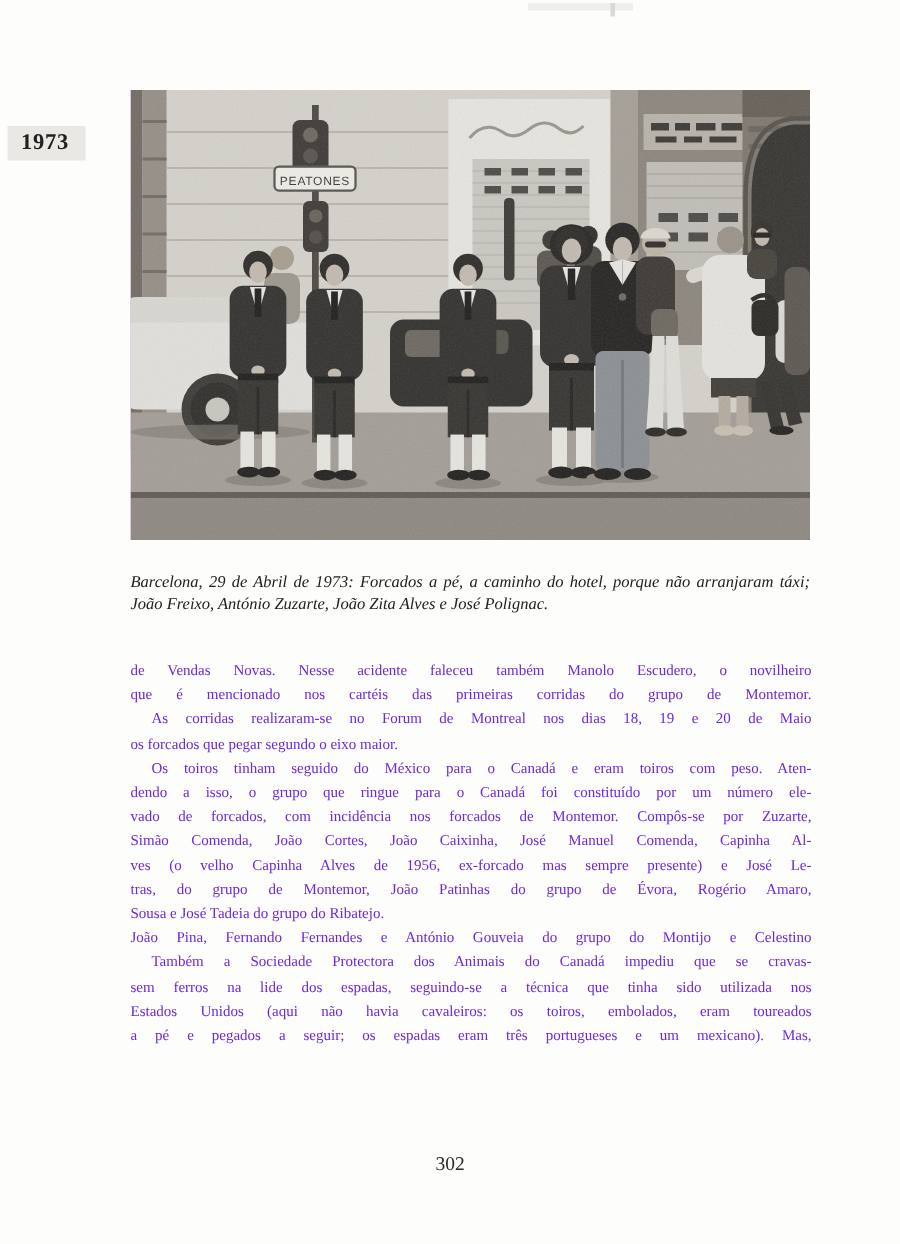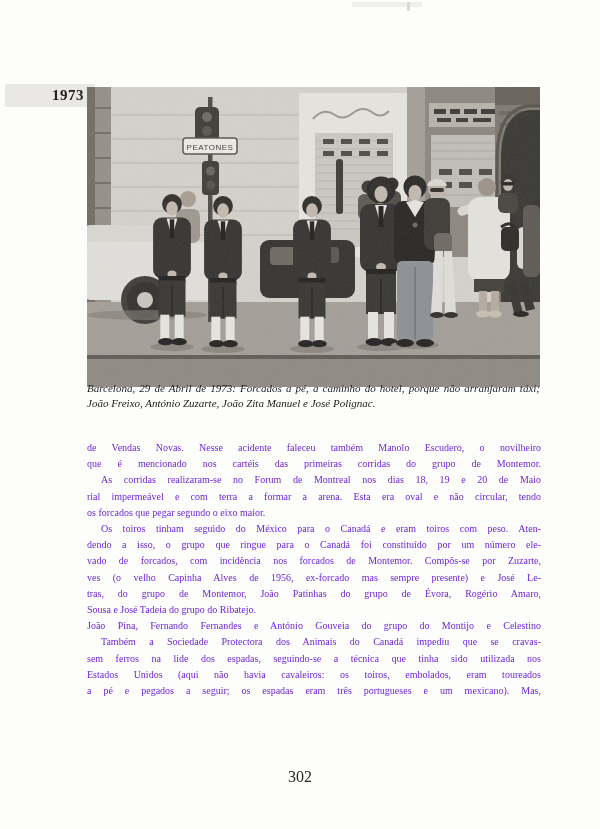--- a/index.html
+++ b/index.html
@@ -7,47 +7,47 @@
     width:600px;height:829px;position:relative;
     background:#fdfdfc;overflow:hidden;
     font-family:"Liberation Serif","DejaVu Serif",serif;
     color:#1c1b19;
   }
   .artifact-top{position:absolute;left:352px;top:2px;width:70px;height:5px;background:#efefed;}
   .artifact-tick{position:absolute;left:407px;top:2px;width:3px;height:9px;background:#d9d9d6;}
 
   .year-band{
     position:absolute;left:5px;top:84px;width:52px;height:23px;
-    background:#e9e8e4;display:flex;align-items:center;padding-left:38px;
+    background:#e9e8e4;display:flex;align-items:center;
   }
   .year-band span{
     font-weight:bold;font-size:15px;letter-spacing:.5px;padding-left:9px;color:#21201e;
   }
 
   .photo{
-    position:absolute;left:87px;top:87px;width:453px;height:300px;
+    position:absolute;left:87px;top:60px;width:453px;height:300px;
     background:#f0abfc;overflow:hidden;
   }
   .photo svg{display:block;filter:contrast(.96) brightness(1.01);}
 
   .caption{
     position:absolute;left:87px;top:381px;width:453px;
     font-style:italic;font-size:11px;line-height:14.5px;color:#22211f;
   }
   .body-text{
     position:absolute;left:87px;top:440px;width:454px;
     font-size:10px;line-height:16.2px;color:#6d28d9;
   }
   .tline{text-align:justify;text-align-last:justify;}
   .tline.end{text-align-last:left;}
   .tline.ind{text-indent:14px;}
 
   .page-number{
     position:absolute;left:0;top:768px;width:600px;text-align:center;
-    font-size:16px;color:#2a2927;
+    font-size:13px;color:#2a2927;
   }
 </style>
 </head>
 <body>
 
 <div class="artifact-top"></div>
 <div class="artifact-tick"></div>
 
 <div class="year-band">
   <span>1973</span>
@@ -278,32 +278,32 @@
       <polygon points="432,195 440,195 448,222 439,224" fill="#33302c"></polygon>
       <ellipse cx="434" cy="227" rx="8" ry="3" fill="#22201e"></ellipse>
     </g>
 
     <rect x="0" y="0" width="453" height="300" filter="url(#grain)" opacity="0.13"></rect>
   </svg>
 </div>
 
 <div class="caption">
     <div class="tline">Barcelona, 29 de Abril de 1973: Forcados a pé, a caminho do hotel, porque não arranjaram táxi;</div>
-    <div class="tline end">João Freixo, António Zuzarte, João Zita Manuel e José Polignac.</div>
+    <div class="tline end">João Freixo, António Zuzarte, João Zita Alves e José Polignac.</div>
   </div>
 
 <div class="body-text">
     <div class="tline">de Vendas Novas. Nesse acidente faleceu também Manolo Escudero, o novilheiro</div>
     <div class="tline">que é mencionado nos cartéis das primeiras corridas do grupo de Montemor.</div>
     <div class="tline ind">As corridas realizaram-se no Forum de Montreal nos dias 18, 19 e 20 de Maio</div>
-    <div class="tline">rial impermeável e com terra a formar a arena. Esta era oval e não circular, tendo</div>
     <div class="tline end">os forcados que pegar segundo o eixo maior.</div>
     <div class="tline ind">Os toiros tinham seguido do México para o Canadá e eram toiros com peso. Aten-</div>
     <div class="tline">dendo a isso, o grupo que ringue para o Canadá foi constituído por um número ele-</div>
     <div class="tline">vado de forcados, com incidência nos forcados de Montemor. Compôs-se por Zuzarte,</div>
+    <div class="tline">Simão Comenda, João Cortes, João Caixinha, José Manuel Comenda, Capinha Al-</div>
     <div class="tline">ves (o velho Capinha Alves de 1956, ex-forcado mas sempre presente) e José Le-</div>
     <div class="tline">tras, do grupo de Montemor, João Patinhas do grupo de Évora, Rogério Amaro,</div>
     <div class="tline end">Sousa e José Tadeia do grupo do Ribatejo.</div>
     <div class="tline">João Pina, Fernando Fernandes e António Gouveia do grupo do Montijo e Celestino</div>
     <div class="tline ind">Também a Sociedade Protectora dos Animais do Canadá impediu que se cravas-</div>
     <div class="tline">sem ferros na lide dos espadas, seguindo-se a técnica que tinha sido utilizada nos</div>
     <div class="tline">Estados Unidos (aqui não havia cavaleiros: os toiros, embolados, eram toureados</div>
     <div class="tline">a pé e pegados a seguir; os espadas eram três portugueses e um mexicano). Mas,</div>
   </div>
 

